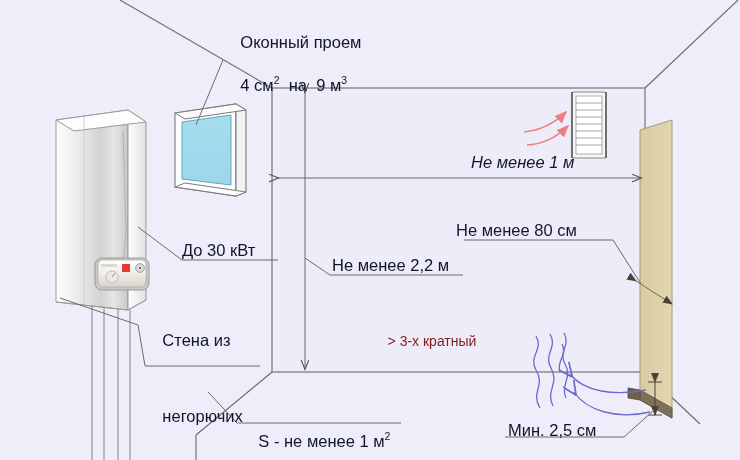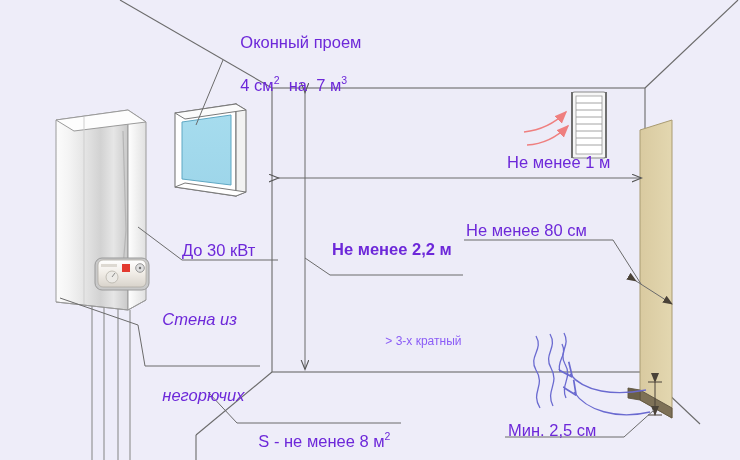--- a/index.html
+++ b/index.html
@@ -1,21 +1,21 @@
 <!DOCTYPE html>
 <html><head>
 <meta charset="utf-8">
 <style>
   html,body{margin:0;padding:0;background:#eeeef8;}
   body{width:740px;height:460px;overflow:hidden;
        font-family:"Liberation Sans","DejaVu Sans",sans-serif;}
   #stage{position:relative;width:740px;height:460px;background:#eeedf9;}
   #stage svg{position:absolute;left:0;top:0;}
-  .lbl{position:absolute;color:#6d28d9;font-size:16.5px;line-height:19px;white-space:pre;}
-  .lbl.blue{color:#8b5cf6;font-size:12px;line-height:19px;}
+  .lbl{position:absolute;color:#0f172a;font-size:16.5px;line-height:19px;white-space:pre;}
+  .lbl.blue{color:#7f1d1d;font-size:14px;line-height:19px;}
   .sup{font-size:10.5px;vertical-align:super;}
 </style>
 </head>
 <body>
 
 <div id="stage">
 
   <svg width="740" height="460" viewBox="0 0 740 460">
     <defs>
       <linearGradient id="gBoilerBody" x1="0" y1="0" x2="1" y2="0">
@@ -186,40 +186,40 @@
       <path d="M401,423 L237,423 L208,392"></path>
 
       <path d="M505,437 L624,437 L654,410"></path>
 
       <path d="M476,178 L620,178" stroke-opacity="0"></path>
     </g>
   </svg>
 
   <div class="lbl" style="left:222px;top:14px;">
     <span>Оконный проем</span><br>
-    <span>4 см</span><span class="sup">2</span><span>  на  7 м</span><span class="sup">3</span>
-  </div>
-
-  <div class="lbl" style="left:507px;top:153px;">Не менее 1 м</div>
-
-  <div class="lbl" style="left:466px;top:221px;">Не менее 80 см</div>
-
-  <div class="lbl" style="left:332px;top:240px;font-weight:bold;">Не менее 2,2 м</div>
+    <span>4 см</span><span class="sup">2</span><span>  на  9 м</span><span class="sup">3</span>
+  </div>
+
+  <div class="lbl" style="left:471px;top:153px;font-style:italic;">Не менее 1 м</div>
+
+  <div class="lbl" style="left:456px;top:221px;">Не менее 80 см</div>
+
+  <div class="lbl" style="left:332px;top:256px;">Не менее 2,2 м</div>
 
   <div class="lbl blue" style="left:372px;top:313px;">
     <span>&gt; 3-х кратный</span><br>
   </div>
 
   <div class="lbl" style="left:182px;top:241px;">До 30 кВт</div>
 
-  <div class="lbl" style="left:144px;top:291px;font-style:italic;">
+  <div class="lbl" style="left:144px;top:312px;">
     <span>Стена из</span><br>
     <br>
     <span>негорючих</span>
   </div>
 
   <div class="lbl" style="left:240px;top:408px;">
-    <span>S - не менее 8 м</span><span class="sup">2</span>
+    <span>S - не менее 1 м</span><span class="sup">2</span>
   </div>
 
   <div class="lbl" style="left:508px;top:421px;">Мин. 2,5 см</div>
 
 </div>
 
 </body></html>

